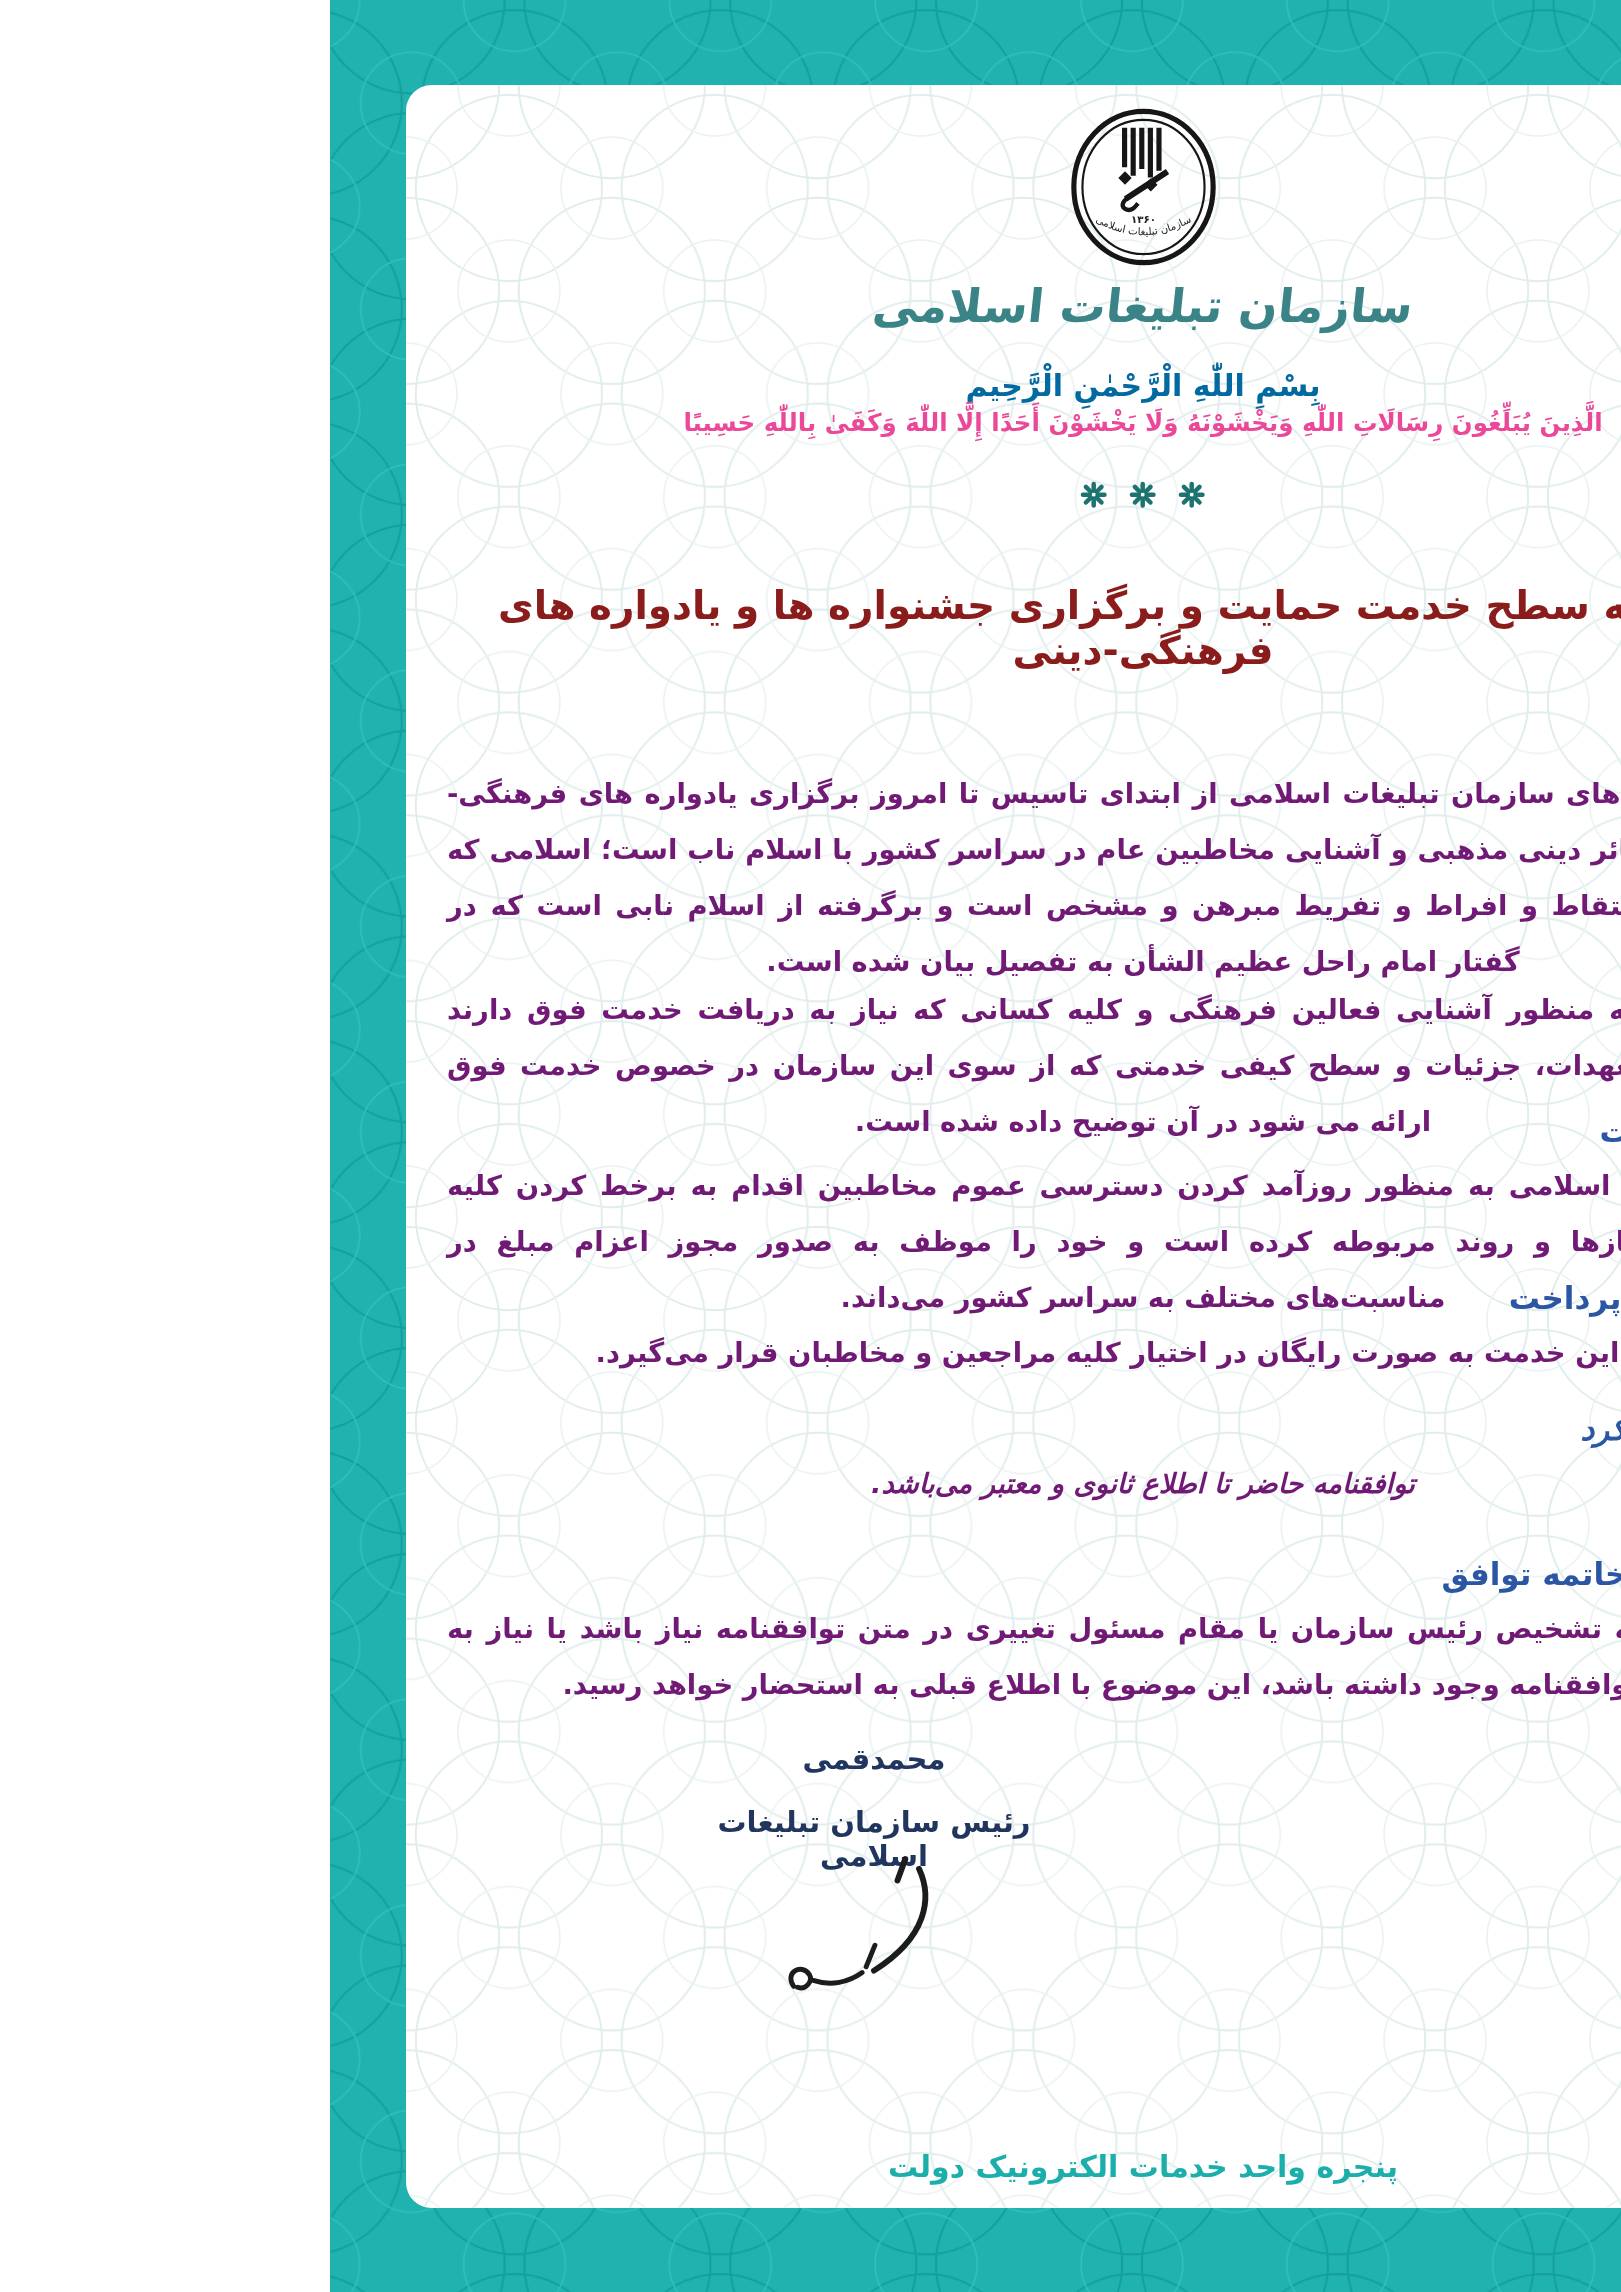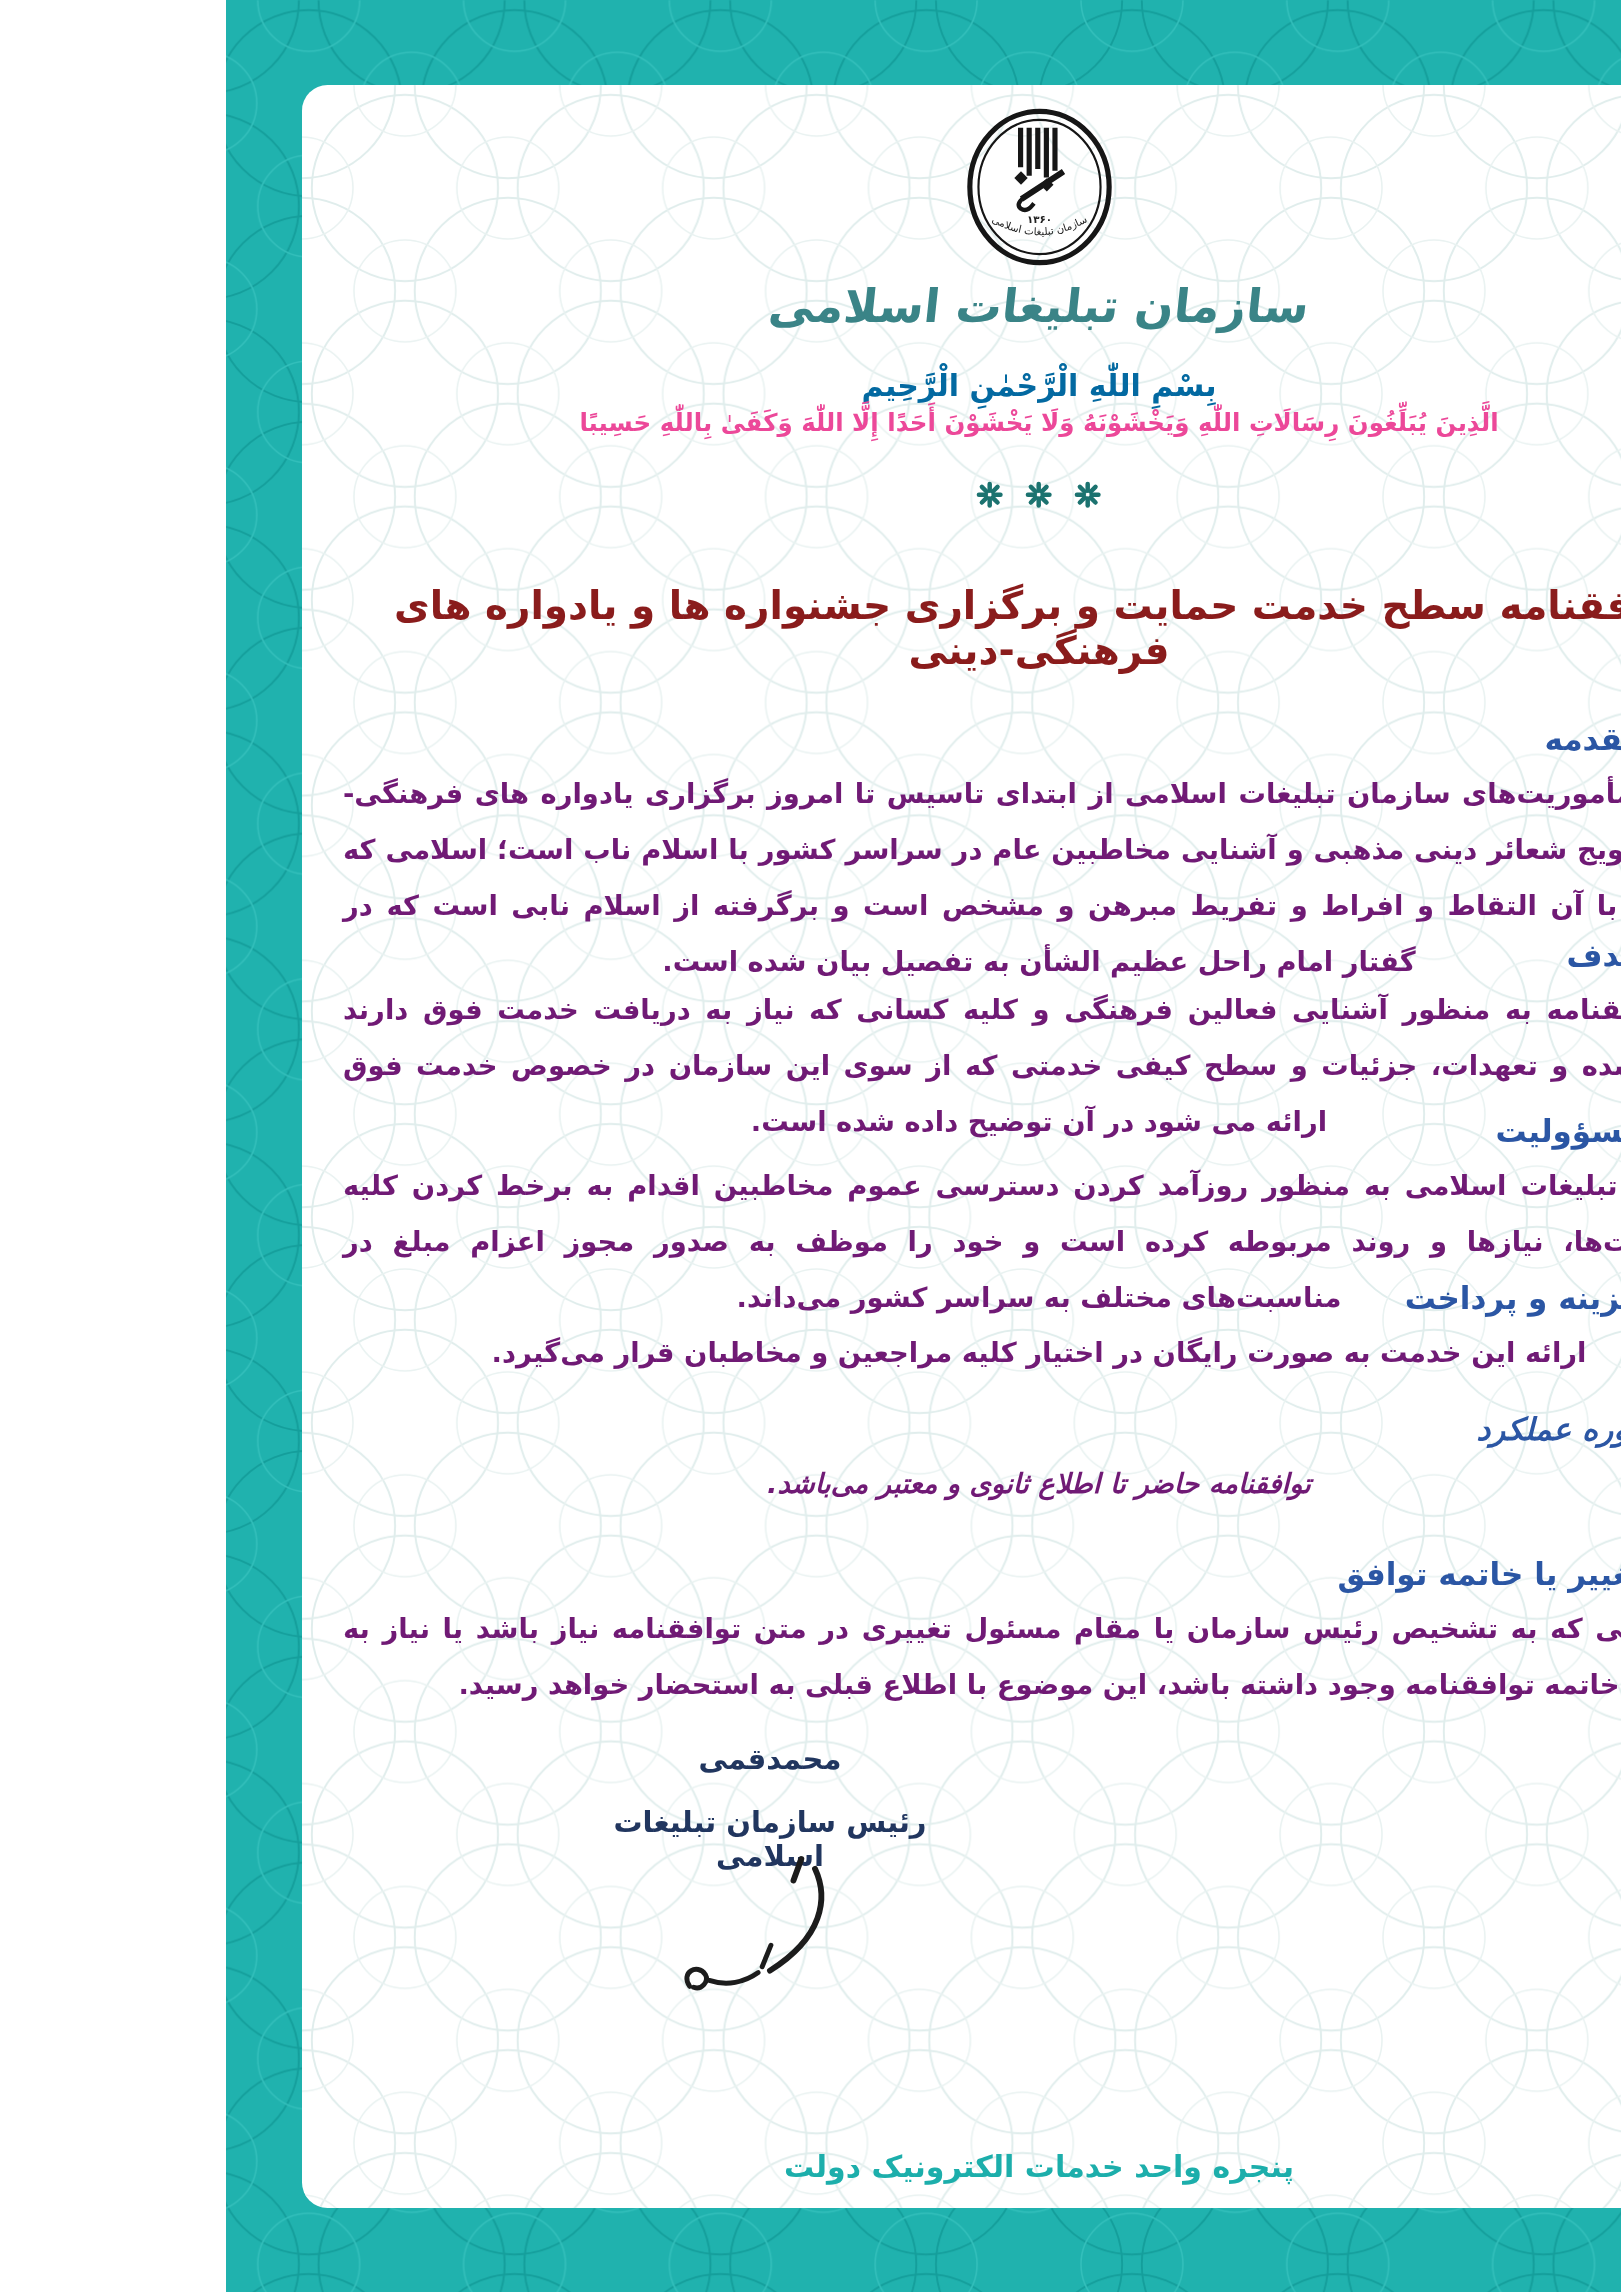--- a/index.html
+++ b/index.html
@@ -1,17 +1,17 @@
 <!DOCTYPE html>
 <html lang="fa" dir="rtl"><head>
 <meta charset="utf-8">
 <style>
   html,body{margin:0;padding:0;}
   body{font-family:"DejaVu Sans","Liberation Sans",sans-serif;}
-  #page{position:relative;width:1395px;height:2293px;background:#20b2ae;overflow:hidden;}
+  #page{position:relative;width:1291px;height:2293px;background:#20b2ae;overflow:hidden;}
   .pattern-layer{position:absolute;inset:0;pointer-events:none;}
   #panel{position:absolute;left:76px;top:85px;width:1474px;height:2123px;background:#ffffff;border-radius:25.5px;overflow:hidden;}
   .abs{position:absolute;}
   .centered-row{left:0;right:0;text-align:center;}
   #emblem-wrap{top:15.7px;left:0;right:0;display:flex;justify-content:center;}
   #calligraphy{top:194px;font-size:46px;font-weight:bold;color:#3a8487;transform:skewX(-6deg);letter-spacing:2px;}
   #bismillah{top:283px;font-size:30px;font-weight:bold;color:#0369a1;}
   #verse{top:323px;font-size:24.5px;font-weight:bold;color:#ec4899;}
   #asterisks{top:396px;display:flex;justify-content:center;gap:21.6px;left:0;right:0;}
   #doc-title{top:498px;font-size:39px;font-weight:bold;color:#8a1c1c;}

